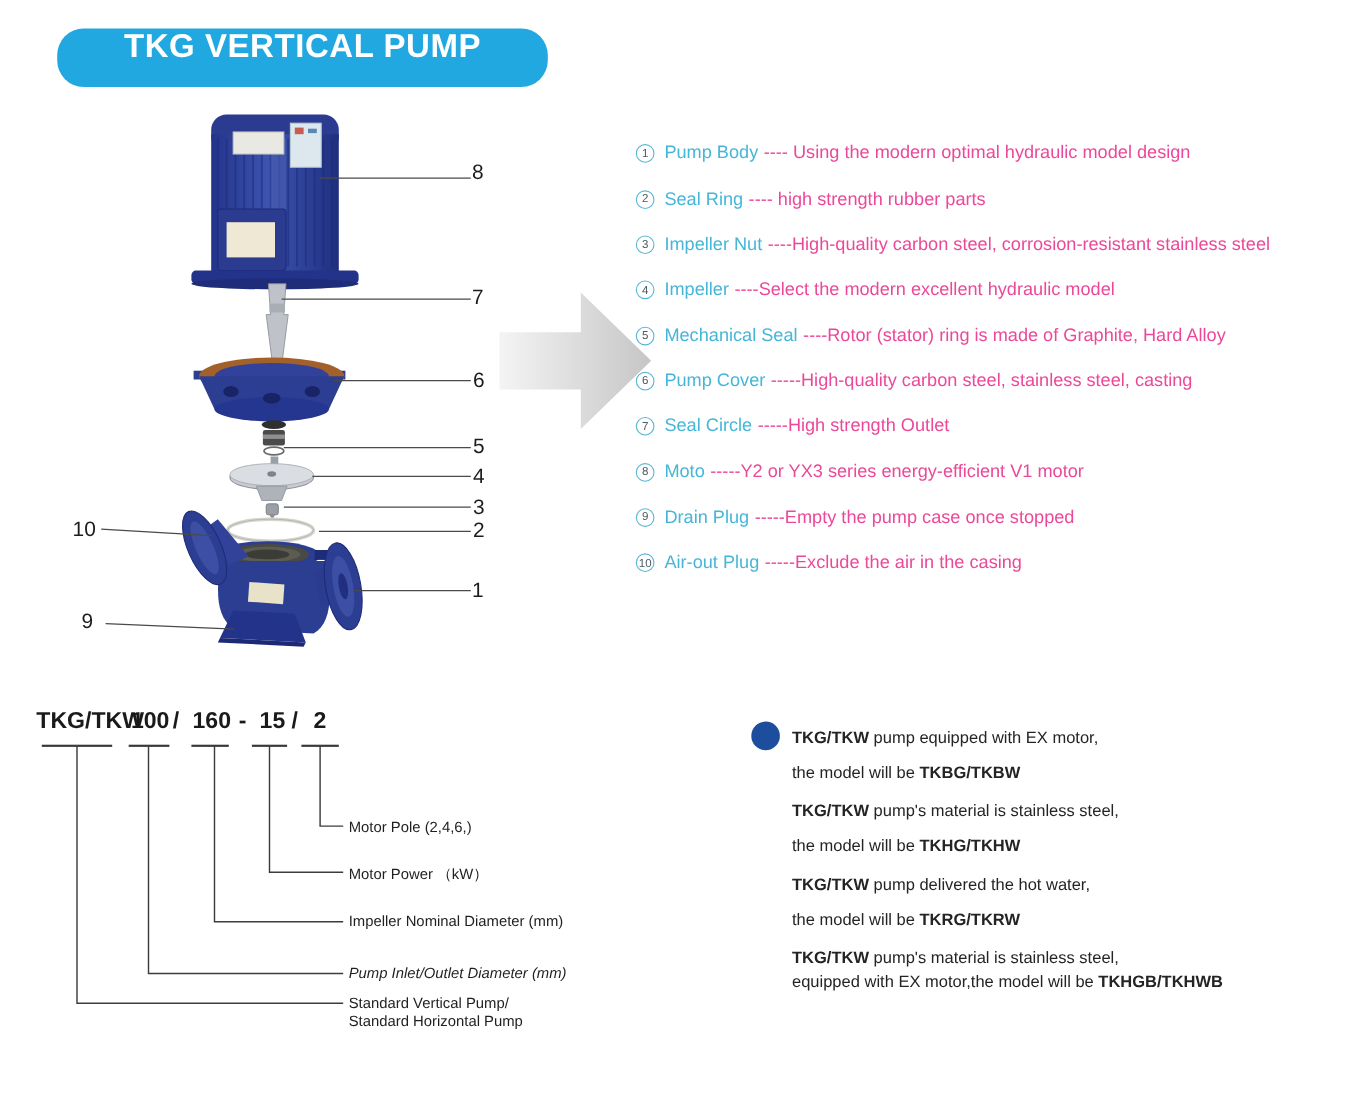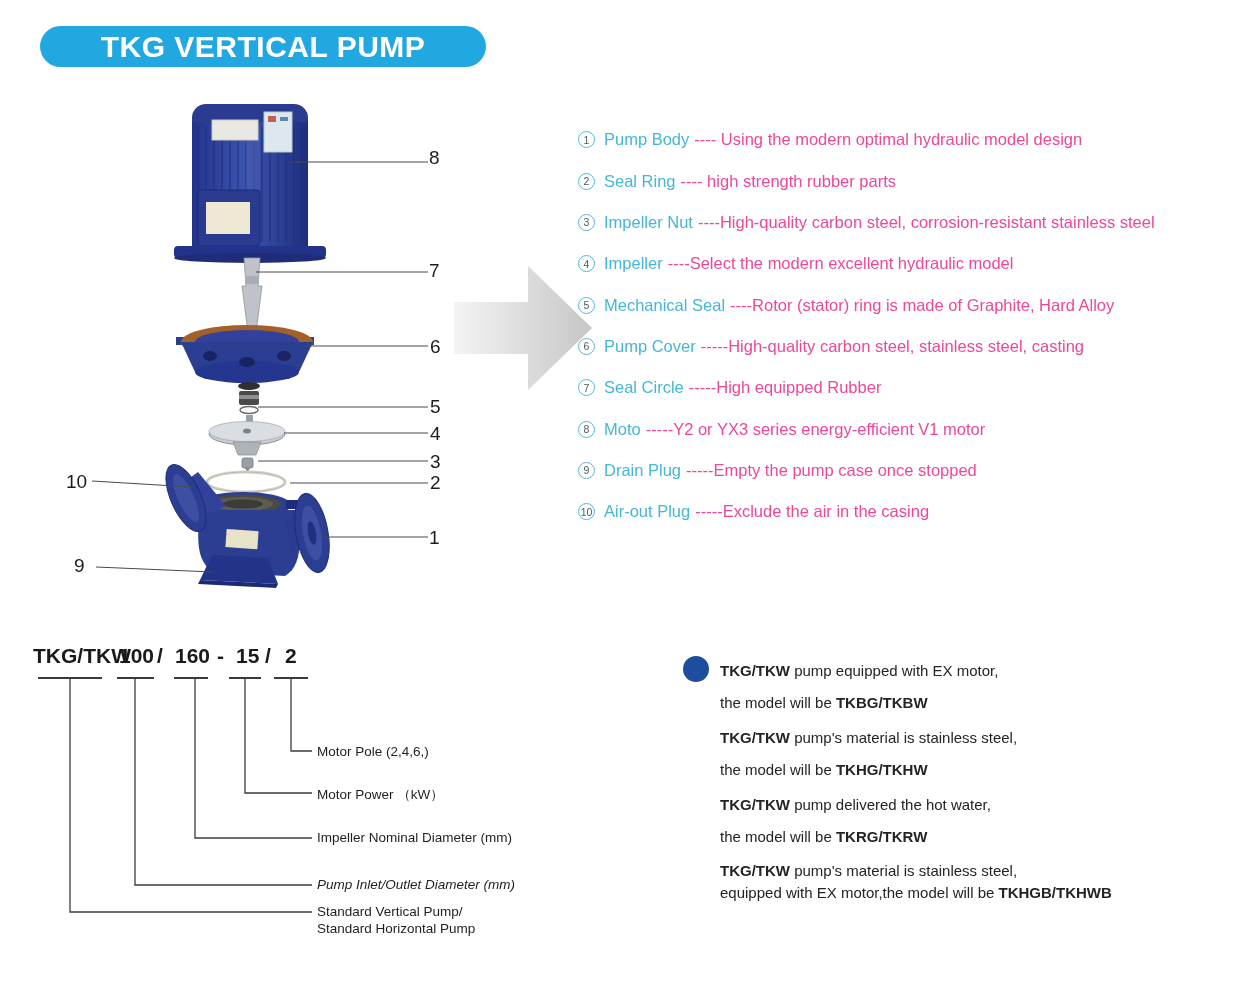--- a/index.html
+++ b/index.html
@@ -3,23 +3,23 @@
 <meta charset="utf-8">
 <style>
   * { margin:0; padding:0; box-sizing:border-box; }
   html,body { background:#ffffff; }
   .page {
     position:relative; width:1234px; height:1000px; background:#ffffff;
     font-family:"Liberation Sans", sans-serif; overflow:hidden; color:#2a2a2a;
   }
   
   .header-pill {
-    position:absolute; left:40px; top:26px; width:446px; height:41px;
+    position:absolute; left:52px; top:26px; width:446px; height:53px;
     background:#22A8E0; border-radius:24px;
-    display:flex; align-items:center; justify-content:center;
+    display:flex; align-items:flex-start; justify-content:center;
   }
   .header-pill .title {
     color:#ffffff; font-size:30px; font-weight:bold; letter-spacing:0.5px;
   }
   
   .pump-svg { position:absolute; left:40px; top:90px; }
   .callout {
     position:absolute; font-size:19px; color:#1c1c1c; line-height:1;
   }
   
@@ -215,21 +215,21 @@
       <span class="pdesc">----Rotor (stator) ring is made of Graphite, Hard Alloy</span>
     </div>
     <div class="part-row">
       <span class="cnum">6</span>
       <span class="pname">Pump Cover</span>
       <span class="pdesc">-----High-quality carbon steel, stainless steel, casting</span>
     </div>
     <div class="part-row">
       <span class="cnum">7</span>
       <span class="pname">Seal Circle</span>
-      <span class="pdesc">-----High equipped Rubber</span>
+      <span class="pdesc">-----High strength Outlet</span>
     </div>
     <div class="part-row">
       <span class="cnum">8</span>
       <span class="pname">Moto</span>
       <span class="pdesc">-----Y2 or YX3 series energy-efficient V1 motor</span>
     </div>
     <div class="part-row">
       <span class="cnum">9</span>
       <span class="pname">Drain Plug</span>
       <span class="pdesc">-----Empty the pump case once stopped</span>

